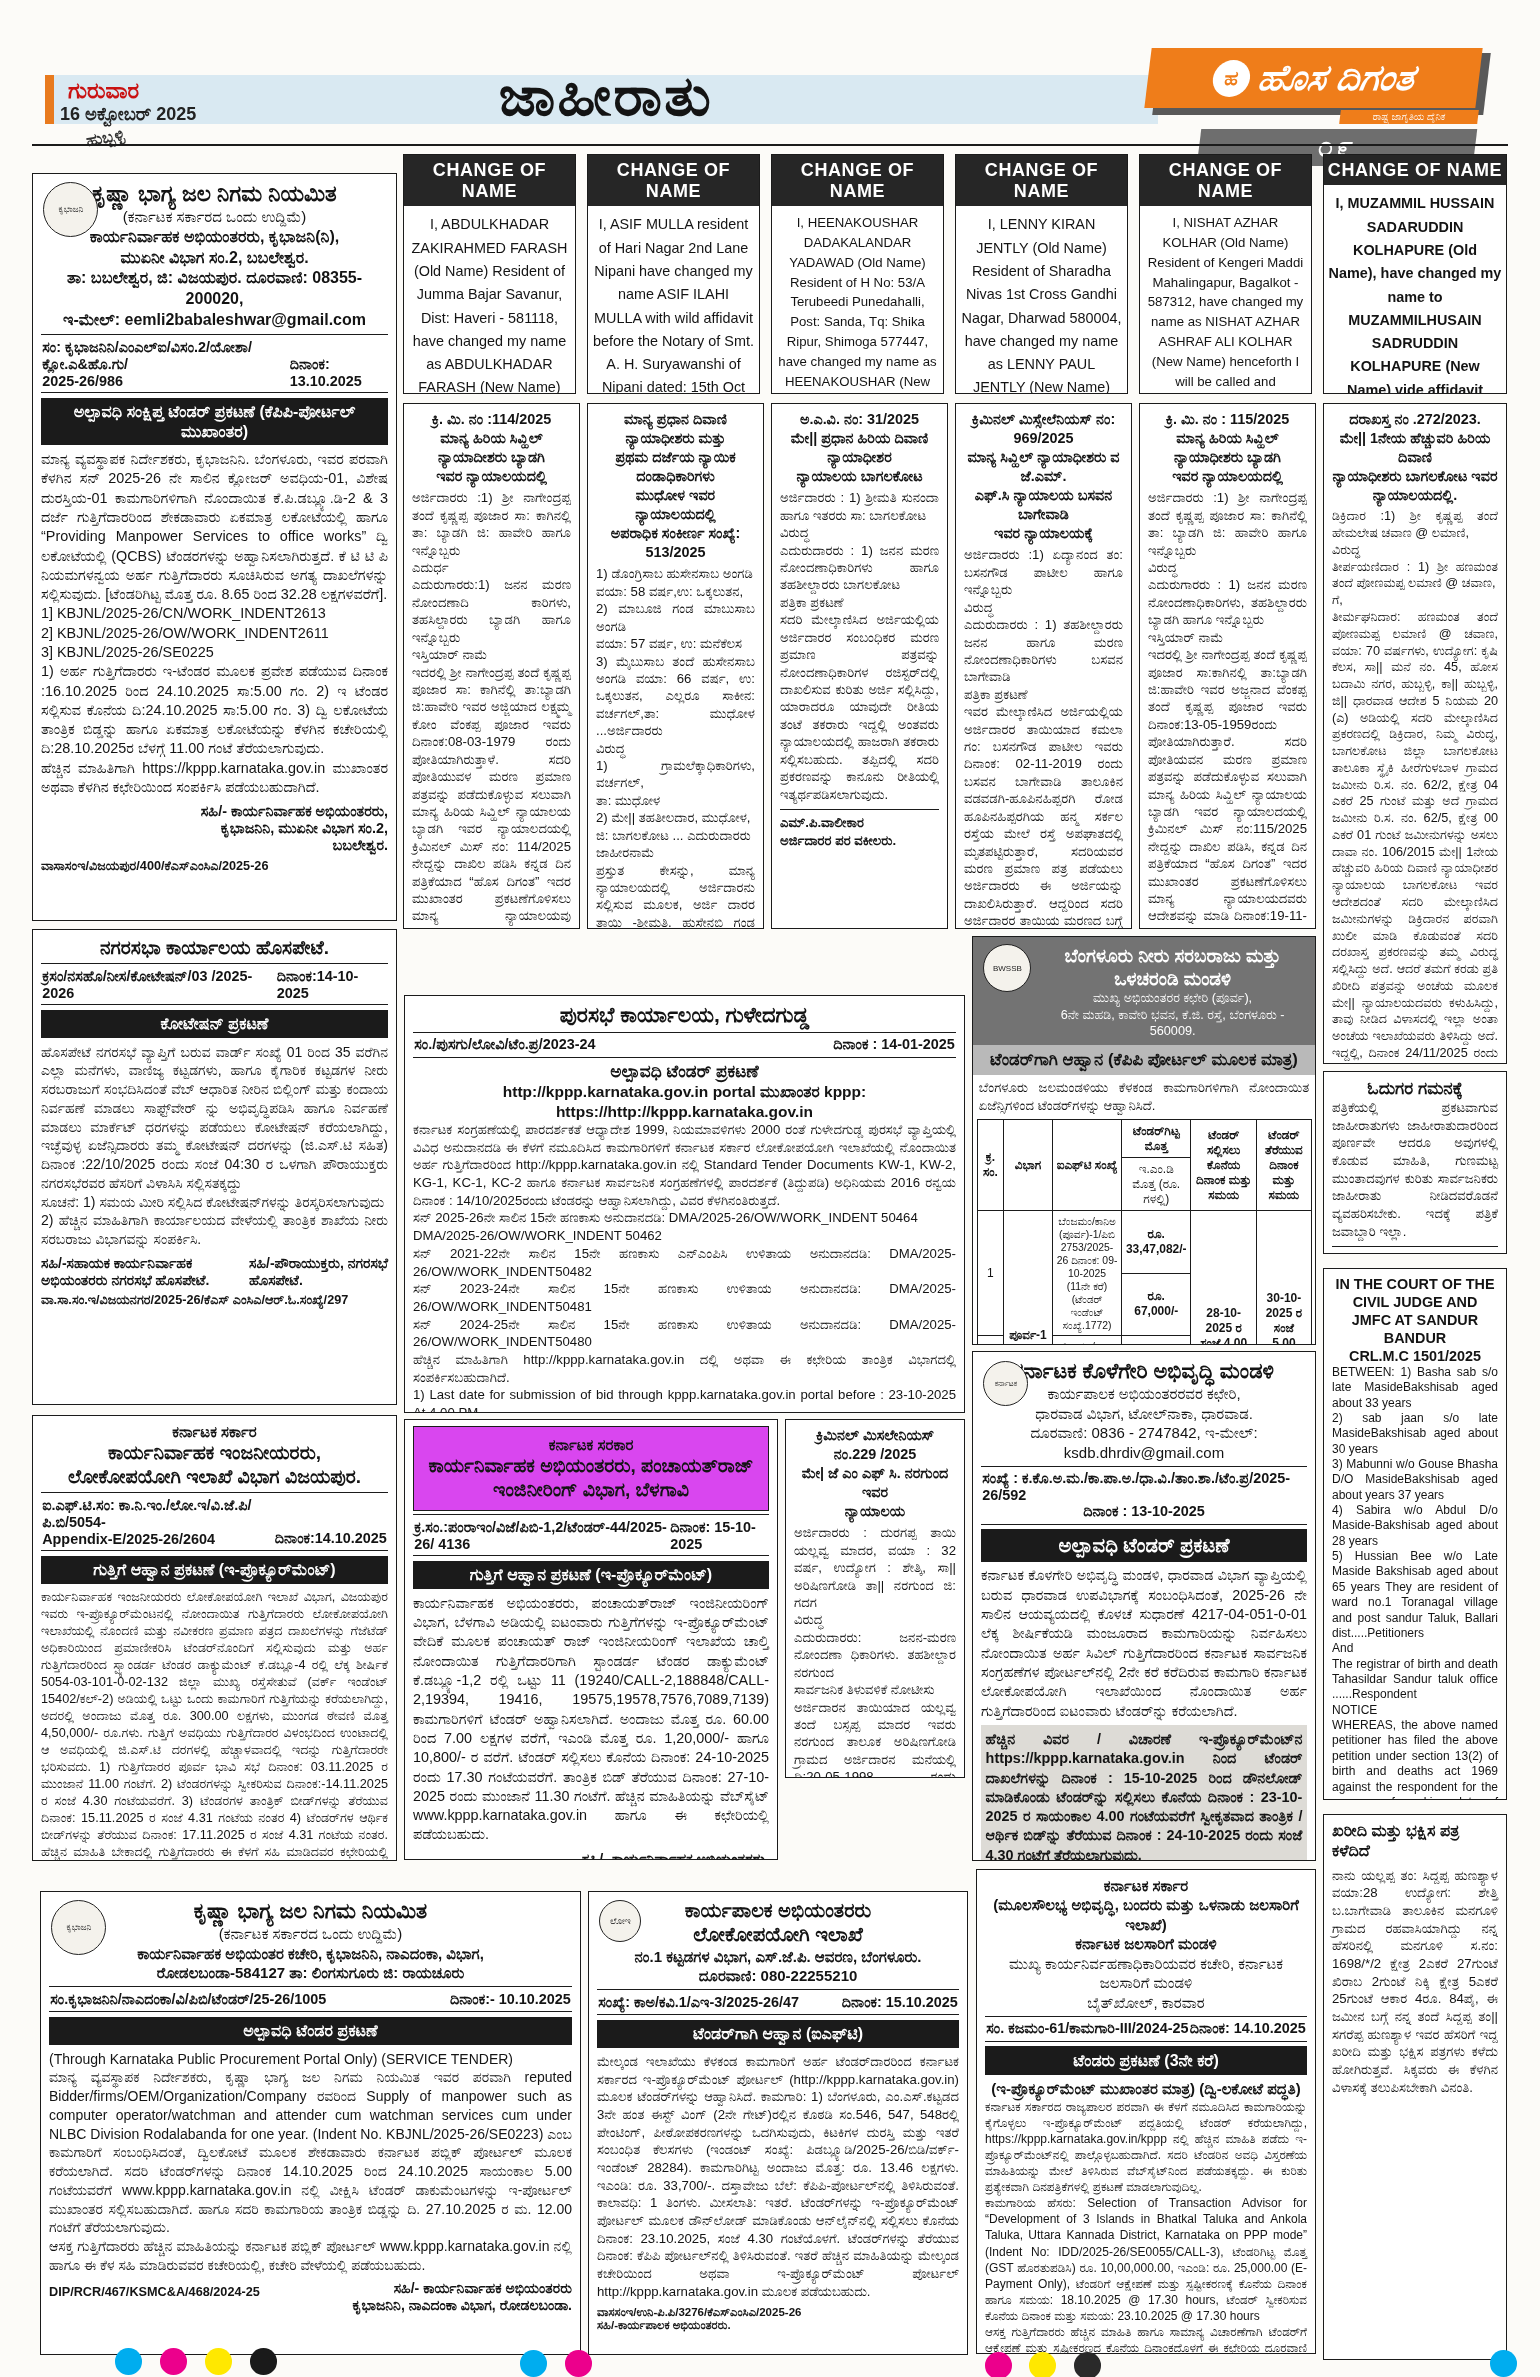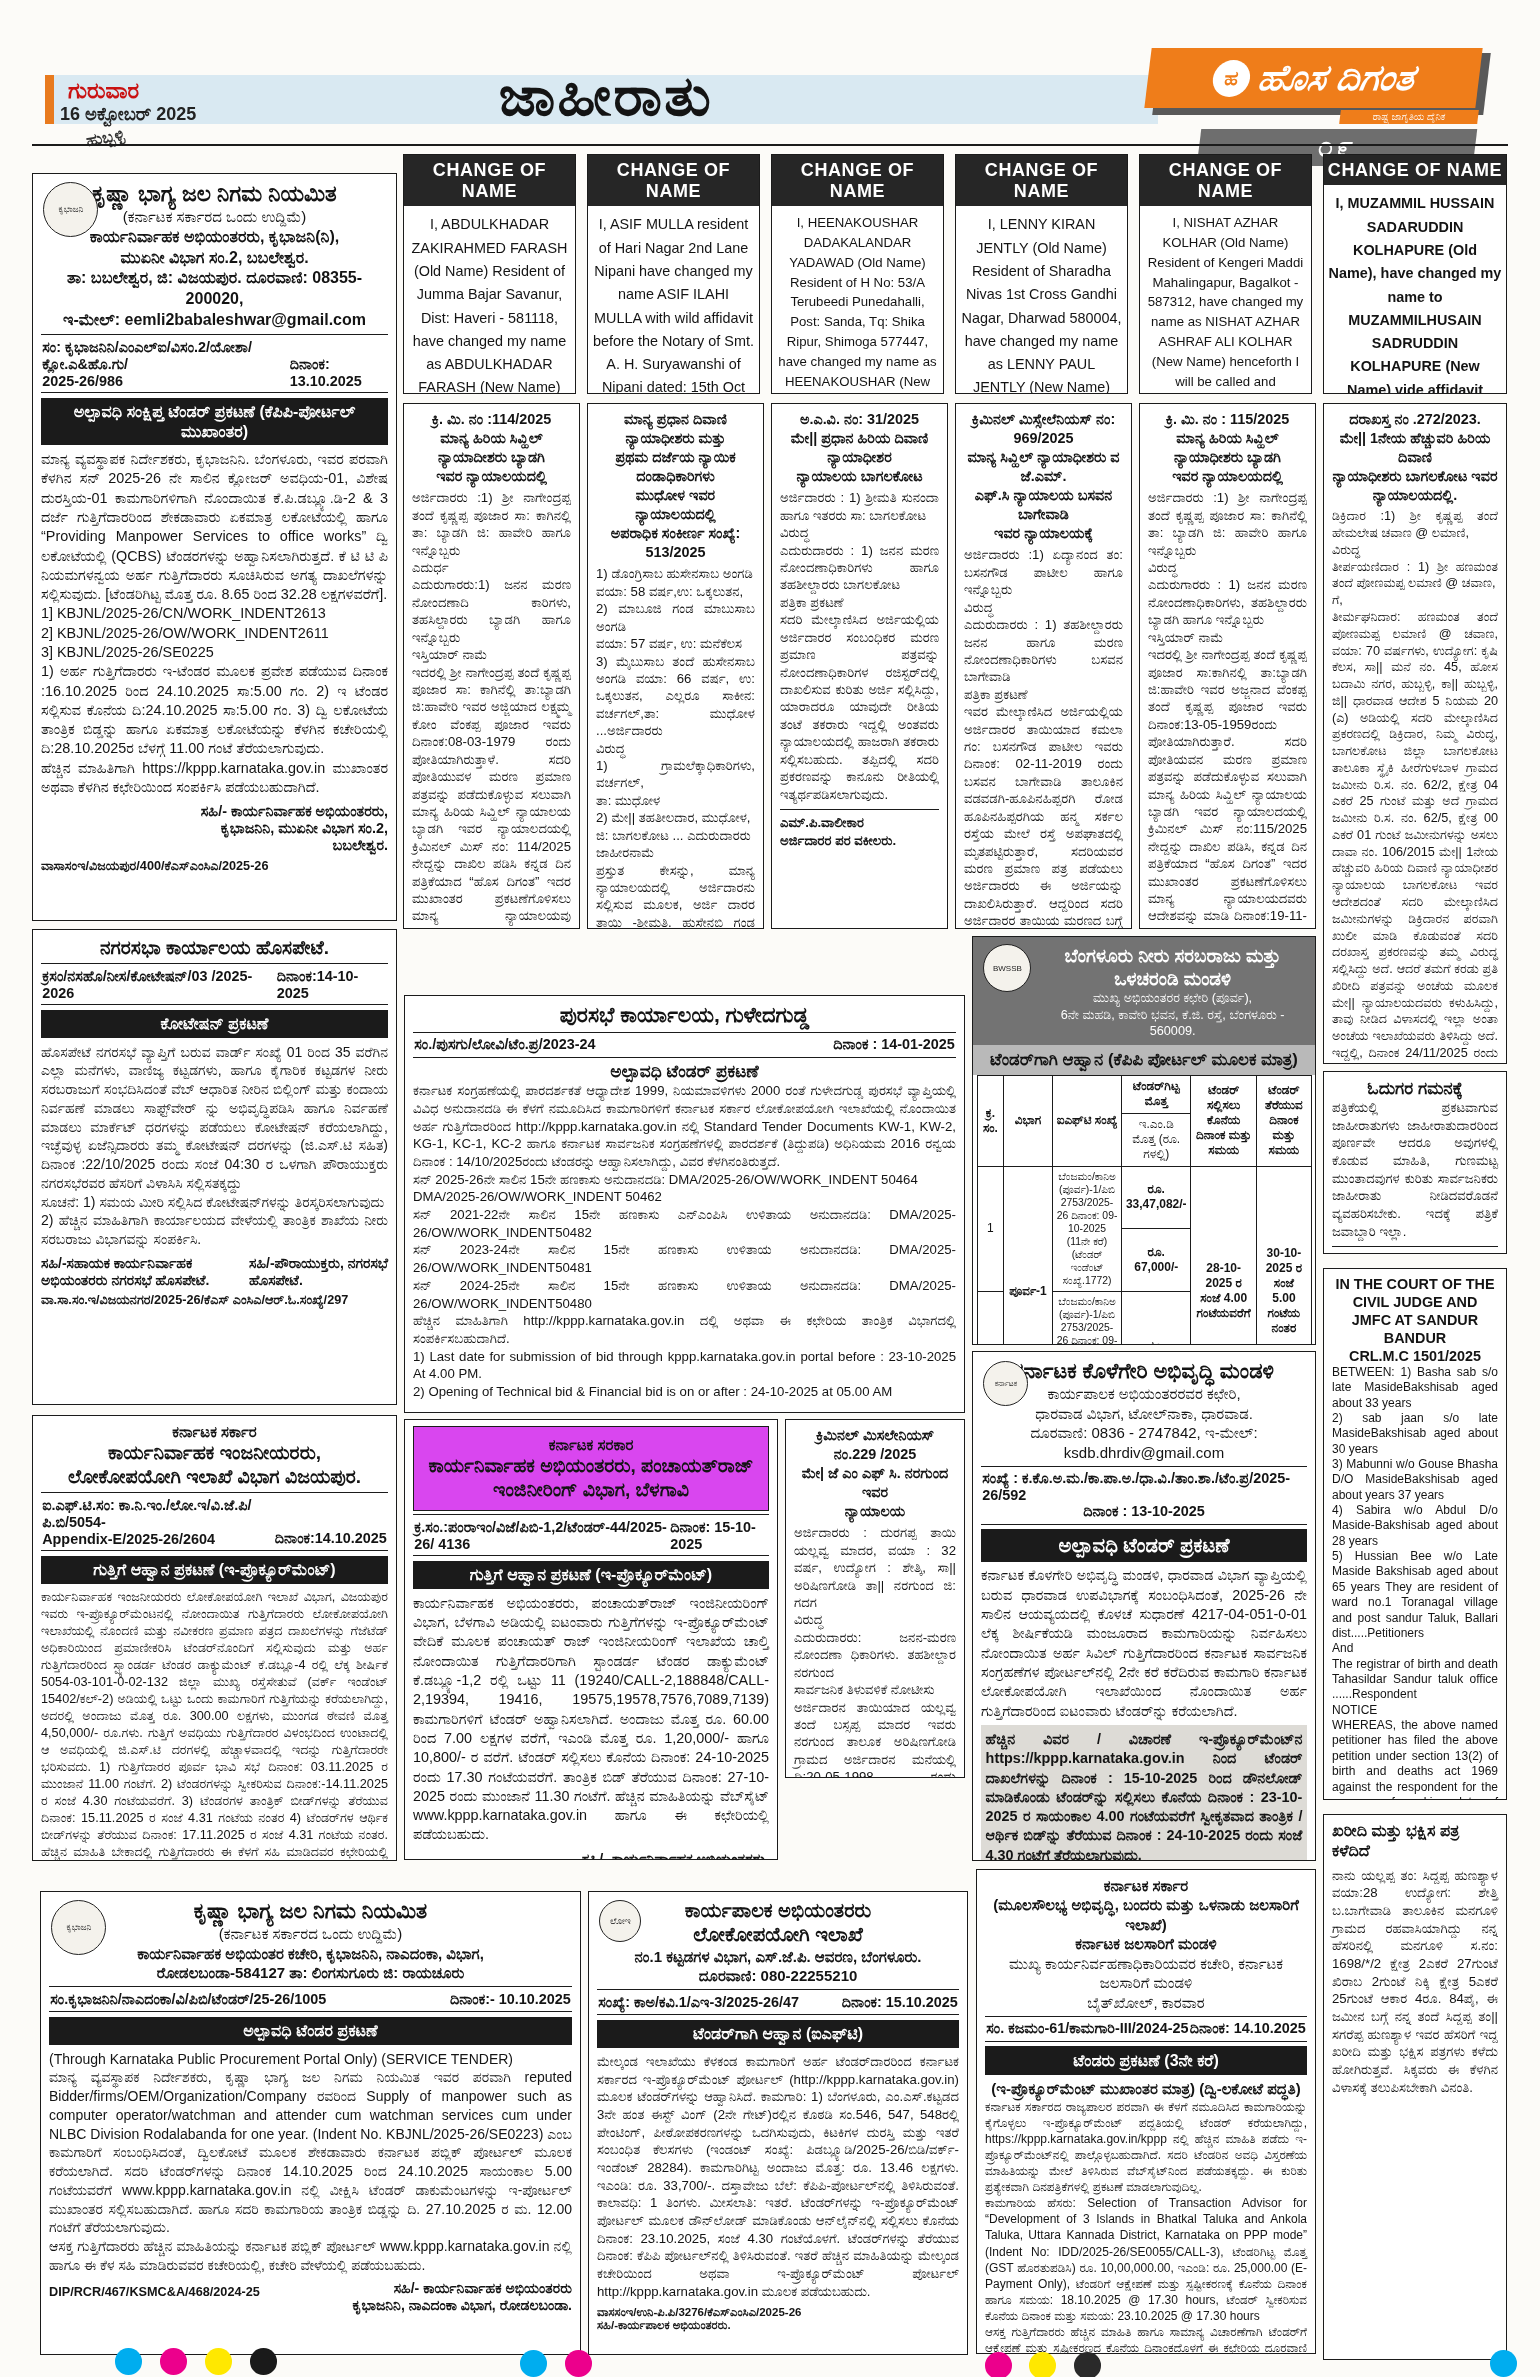--- a/index.html
+++ b/index.html
@@ -252,20 +252,21 @@
     <div class="body" style="font-size:13.2px;margin-top:5.8px;">ನಾನು ಯಲ್ಲಪ್ಪ ತಂ: ಸಿದ್ದಪ್ಪ ಹುಣಶ್ಯಾಳ ವಯಾ:28 ಉದ್ಯೋಗ: ಶೇತ್ತಿ ಬ.ಬಾಗೇವಾಡಿ ತಾಲೂಕಿನ ಮನಗೂಳಿ ಗ್ರಾಮದ ರಹವಾಸಿಯಾಗಿದ್ದು ನನ್ನ ಹೆಸರಿನಲ್ಲಿ ಮನಗೂಳಿ ಸ.ನಂ: 1698/*/2 ಕ್ಷೇತ್ರ 2ಎಕರೆ 27ಗುಂಟೆ ಖಿರಾಬ 2ಗುಂಟೆ ನಿಕ್ಕಿ ಕ್ಷೇತ್ರ 5ಎಕರೆ 25ಗುಂಟೆ ಆಕಾರ 4ರೂ. 84ಪೈ, ಈ ಜಮೀನ ಬಗ್ಗೆ ನನ್ನ ತಂದೆ ಸಿದ್ದಪ್ಪ ತಂ|| ಸಗರೆಪ್ಪ ಹುಣಶ್ಯಾಳ ಇವರ ಹೆಸರಿಗೆ ಇದ್ದ ಖರೀದಿ ಮತ್ತು ಭಕ್ಷಿಸ ಪತ್ರಗಳು ಕಳೆದು ಹೋಗಿರುತ್ತವೆ. ಸಿಕ್ಕವರು ಈ ಕೆಳಗಿನ ವಿಳಾಸಕ್ಕೆ ತಲುಪಿಸಬೇಕಾಗಿ ವಿನಂತಿ.</div>
   </div>
 
   <div class="box box2" style="left:404px;top:995px;width:561px;height:418px;">
     <div class="org" style="font-size:21px;">ಪುರಸಭೆ ಕಾರ್ಯಾಲಯ, ಗುಳೇದಗುಡ್ಡ</div>
     <div class="ref">
       <span>ಸಂ./ಪುಸಗು/ಲೋವಿ/ಟೆಂ.ಪ್ರ/2023-24</span>
       <span>ದಿನಾಂಕ :  14-01-2025</span>
     </div>
     <div class="org" style="font-size:17px;margin-top:3.5px;">ಅಲ್ಪಾವಧಿ ಟೆಂಡರ್ ಪ್ರಕಟಣೆ</div>
+    <div class="org" style="font-size:15.5px;">http://kppp.karnataka.gov.in portal ಮುಖಾಂತರ kppp: https://http://kppp.karnataka.gov.in</div>
     <div class="body" style="font-size:13.2px;">ಕರ್ನಾಟಕ ಸಂಗ್ರಹಣೆಯಲ್ಲಿ ಪಾರದರ್ಶಕತೆ ಆಧ್ಯಾದೇಶ 1999, ನಿಯಮಾವಳಿಗಳು 2000 ರಂತೆ ಗುಳೇದಗುಡ್ಡ ಪುರಸಭೆ ವ್ಯಾಪ್ತಿಯಲ್ಲಿ ವಿವಿಧ ಅನುದಾನದಡಿ ಈ ಕೆಳಗೆ ನಮೂದಿಸಿದ ಕಾಮಗಾರಿಗಳಿಗೆ ಕರ್ನಾಟಕ ಸರ್ಕಾರ ಲೋಕೋಪಯೋಗಿ ಇಲಾಖೆಯಲ್ಲಿ ನೊಂದಾಯಿತ ಅರ್ಹ ಗುತ್ತಿಗೆದಾರರಿಂದ http://kppp.karnataka.gov.in ನಲ್ಲಿ Standard Tender Documents KW-1, KW-2, KG-1, KC-1, KC-2 ಹಾಗೂ ಕರ್ನಾಟಕ ಸಾರ್ವಜನಿಕ ಸಂಗ್ರಹಣೆಗಳಲ್ಲಿ ಪಾರದರ್ಶಕೆ (ತಿದ್ದುಪಡಿ) ಅಧಿನಿಯಮ 2016 ರನ್ವಯ ದಿನಾಂಕ : 14/10/2025ರಂದು ಟೆಂಡರನ್ನು ಆಹ್ವಾನಿಸಲಾಗಿದ್ದು, ವಿವರ ಕೆಳಗಿನಂತಿರುತ್ತದೆ.
 ಸನ್ 2025-26ನೇ ಸಾಲಿನ 15ನೇ ಹಣಕಾಸು ಅನುದಾನದಡಿ:    DMA/2025-26/OW/WORK_INDENT 50464
 DMA/2025-26/OW/WORK_INDENT 50462
 ಸನ್ 2021-22ನೇ ಸಾಲಿನ 15ನೇ ಹಣಕಾಸು ಎನ್‌ಎಂಪಿಸಿ ಉಳಿತಾಯ ಅನುದಾನದಡಿ:  DMA/2025-26/OW/WORK_INDENT50482
 ಸನ್ 2023-24ನೇ ಸಾಲಿನ 15ನೇ ಹಣಕಾಸು ಉಳಿತಾಯ ಅನುದಾನದಡಿ: DMA/2025-26/OW/WORK_INDENT50481
 ಸನ್ 2024-25ನೇ ಸಾಲಿನ 15ನೇ ಹಣಕಾಸು ಉಳಿತಾಯ ಅನುದಾನದಡಿ: DMA/2025-26/OW/WORK_INDENT50480
 ಹೆಚ್ಚಿನ ಮಾಹಿತಿಗಾಗಿ  http://kppp.karnataka.gov.in ದಲ್ಲಿ ಅಥವಾ ಈ ಕಛೇರಿಯ ತಾಂತ್ರಿಕ ವಿಭಾಗದಲ್ಲಿ ಸಂಪರ್ಕಿಸಬಹುದಾಗಿದೆ.
 1)  Last date for submission of bid through kppp.karnataka.gov.in portal before : 23-10-2025 At 4.00 PM.
 2) Opening of Technical bid &amp; Financial bid is on or after : 24-10-2025 at 05.00 AM</div>
 
@@ -273,20 +274,21 @@
 
   <div class="box" style="left:972px;top:936px;width:344px;height:409px;padding:0;">
     <div style="background:#737373;color:#fff;position:relative;padding:7px 5.8px 5.8px 63px;">
       <span class="logo-c" style="width:46px;height:46px;top:7px;font-size:8px;">BWSSB</span>
       <div class="org" style="font-size:18.4px;color:#fff;">ಬೆಂಗಳೂರು ನೀರು ಸರಬರಾಜು ಮತ್ತು
 ಒಳಚರಂಡಿ ಮಂಡಳಿ</div>
       <div class="orgsm" style="font-size:12.7px;color:#fff;">ಮುಖ್ಯ ಅಭಿಯಂತರರ ಕಛೇರಿ (ಪೂರ್ವ),
 6ನೇ ಮಹಡಿ, ಕಾವೇರಿ ಭವನ, ಕೆ.ಜಿ. ರಸ್ತೆ, ಬೆಂಗಳೂರು - 560009.</div>
     </div>
     <div class="band bandg" style="margin:0;font-size:16.7px;">ಟೆಂಡರ್‌ಗಾಗಿ ಆಹ್ವಾನ (ಕೆಪಿಪಿ ಪೋರ್ಟಲ್ ಮೂಲಕ ಮಾತ್ರ)</div>
+    <div class="body" style="padding:4.6px 5.8px;font-size:13.2px;">ಬೆಂಗಳೂರು ಜಲಮಂಡಳಿಯು ಕೆಳಕಂಡ ಕಾಮಗಾರಿಗಳಿಗಾಗಿ ನೋಂದಾಯಿತ ಏಜೆನ್ಸಿಗಳಿಂದ ಟೆಂಡರ್‌ಗಳನ್ನು ಆಹ್ವಾನಿಸಿದೆ.</div>
     <table class="tb" style="width:calc(100% - 7px);margin:0 3.5px;">
       <tbody>
           <tr>
         <th rowspan="2" style="width:29px;">ಕ್ರ. ಸಂ.</th>
         <th rowspan="2" style="width:48px;">ವಿಭಾಗ</th>
         <th rowspan="2" style="width:86px;">ಐಎಫ್‌ಟಿ ಸಂಖ್ಯೆ</th>
         <th>ಟೆಂಡರ್‌ಗಿಟ್ಟ ಮೊತ್ತ</th>
         <th rowspan="2" style="width:69px;">ಟೆಂಡರ್ ಸಲ್ಲಿಸಲು ಕೊನೆಯ ದಿನಾಂಕ ಮತ್ತು ಸಮಯ</th>
         <th rowspan="2" style="width:69px;">ಟೆಂಡರ್ ತೆರೆಯುವ ದಿನಾಂಕ ಮತ್ತು ಸಮಯ</th>
       </tr>

